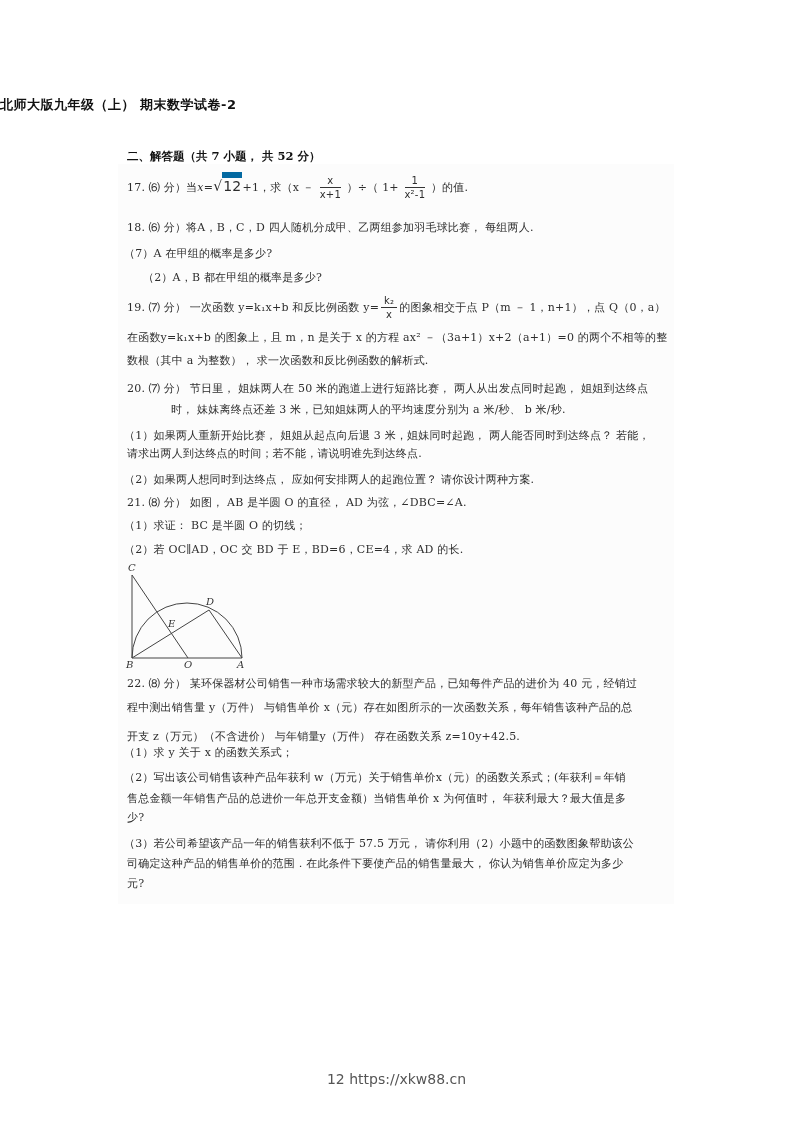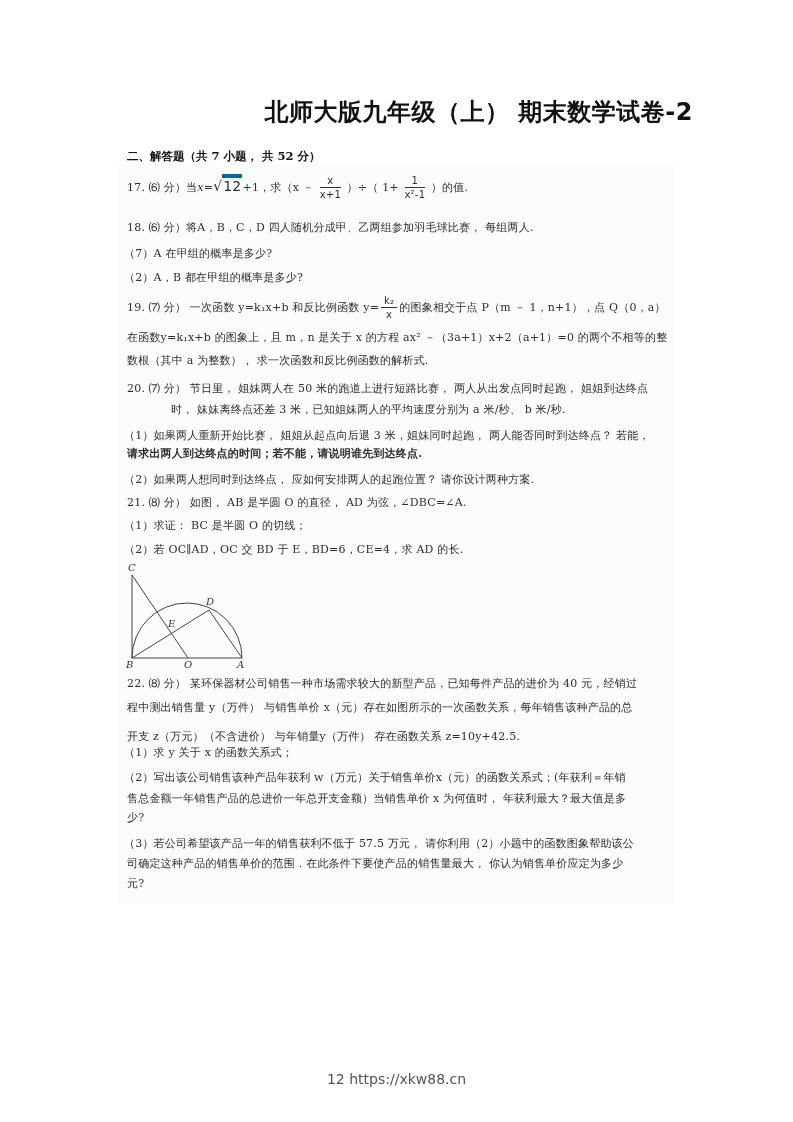--- a/index.html
+++ b/index.html
@@ -1,30 +1,30 @@
 <!DOCTYPE html>
 <html><head>
 <meta charset="utf-8">
 <style>
   html, body { margin: 0; padding: 0; background: #ffffff; }
   body { width: 793px; height: 1122px; position: relative; overflow: hidden;
          font-family: "DejaVu Serif", "Liberation Serif", serif; color: #2a2a2a; }
-  .page-title { position: absolute; left: 0; width: 693px; top: 96px; text-align: right;
-    font-family: "DejaVu Sans", "Liberation Sans", sans-serif; font-weight: bold; font-size: 24px;
+  .page-title { position: absolute; left: 0; width: 693px; top: 96px; text-align: left;
+    font-family: "DejaVu Sans", "Liberation Sans", sans-serif; font-weight: bold; font-size: 13px;
     color: #111; letter-spacing: 0.5px; }
   .scan { position: absolute; left: 118px; top: 164px; width: 556px; height: 740px; background: #fcfcfc; }
   .section { position: absolute; left: 127px; top: 149px; font-size: 11.5px; font-weight: bold; color: #111; }
   .line { position: absolute; left: 127px; font-size: 11px; white-space: nowrap; color: #2d2d2d; letter-spacing: 0.2px; }
   .line.indent { left: 124px; }
   .frac { display: inline-block; vertical-align: middle; text-align: center; font-family: "DejaVu Sans", sans-serif;
     font-size: 10px; margin: 0 2px; line-height: 1; }
   .frac .num { display: block; border-bottom: 1px solid #333; padding: 0 3px 1px; }
   .frac .den { display: block; padding-top: 2px; }
   .sqrt { font-family: "DejaVu Sans", sans-serif; font-size: 14px; }
-  .sqrt .rad { border-top: 4px solid #0369a1; padding: 0 1px; }
+  .sqrt .rad { border-top: 6px solid #0369a1; padding: 0 1px; }
   i { font-style: italic; }
   .figure { position: absolute; left: 120px; top: 560px; width: 140px; height: 110px; }
   .footer { position: absolute; left: 0; width: 793px; top: 1071px; text-align: center;
     font-family: "DejaVu Sans", "Liberation Sans", sans-serif; font-size: 14px; color: #555; }
 </style>
 </head>
 <body>
 
 <div class="page-title">北师大版九年级（上） 期末数学试卷-2</div>
 <div class="scan"></div>
@@ -33,32 +33,32 @@
 <div class="line" style="top:176px;">
   <span>17. ⑹ 分）当</span><i>x=</i><span class="sqrt">√<span class="rad">12</span></span><span>+1，求（x －</span>
   <span class="frac"><span class="num">x</span><span class="den">x+1</span></span>
   <span>）÷（ 1+</span>
   <span class="frac"><span class="num">1</span><span class="den">x²-1</span></span>
   <span>）的值.</span>
 </div>
 
 <div class="line" style="top:220px;">18. ⑹ 分）将A，B，C，D 四人随机分成甲、乙两组参加羽毛球比赛， 每组两人.</div>
 <div class="line indent" style="top:246px;">（7）A 在甲组的概率是多少?</div>
-<div class="line indent" style="top:270px;">（2）A，B 都在甲组的概率是多少?</div>
+<div class="line indent" style="top:270px;margin-left:19px;">（2）A，B 都在甲组的概率是多少?</div>
 
 <div class="line" style="top:296px;">
   <span>19. ⑺ 分） 一次函数 y=k₁x+b 和反比例函数 y=</span><span class="frac"><span class="num">k₂</span><span class="den">x</span></span><span>的图象相交于点 P（m － 1，n+1），点 Q（0，a）</span>
 </div>
 <div class="line" style="top:330px;">在函数y=k₁x+b 的图象上，且 m，n 是关于 x 的方程 ax² －（3a+1）x+2（a+1）=0 的两个不相等的整</div>
 <div class="line" style="top:353px;">数根（其中 a 为整数）， 求一次函数和反比例函数的解析式.</div>
 
 <div class="line" style="top:381px;">20. ⑺ 分） 节日里， 姐妹两人在 50 米的跑道上进行短路比赛， 两人从出发点同时起跑， 姐姐到达终点</div>
 <div class="line" style="top:402px;padding-left:44px;">时， 妹妹离终点还差 3 米，已知姐妹两人的平均速度分别为 a 米/秒、 b 米/秒.</div>
 <div class="line indent" style="top:428px;">（1）如果两人重新开始比赛， 姐姐从起点向后退 3 米，姐妹同时起跑， 两人能否同时到达终点？ 若能，</div>
-<div class="line" style="top:446px;font-weight:bold;">请求出两人到达终点的时间；若不能，请说明谁先到达终点.</div>
+<div class="line" style="top:446px;">请求出两人到达终点的时间；若不能，请说明谁先到达终点.</div>
 <div class="line indent" style="top:472px;">（2）如果两人想同时到达终点， 应如何安排两人的起跑位置？ 请你设计两种方案.</div>
 
 <div class="line" style="top:495px;">21. ⑻ 分） 如图， AB 是半圆 O 的直径， AD 为弦，∠DBC=∠A.</div>
 <div class="line indent" style="top:518px;">（1）求证： BC 是半圆 O 的切线；</div>
 <div class="line indent" style="top:542px;">（2）若 OC∥AD，OC 交 BD 于 E，BD=6，CE=4，求 AD 的长.</div>
 
 <svg class="figure" viewBox="0 0 140 110" width="140" height="110">
   <g stroke="#444" stroke-width="1" fill="none">
     <path d="M 12 98 A 55 55 0 0 1 122 98"></path>
     <line x1="12" y1="98" x2="122" y2="98"></line>

